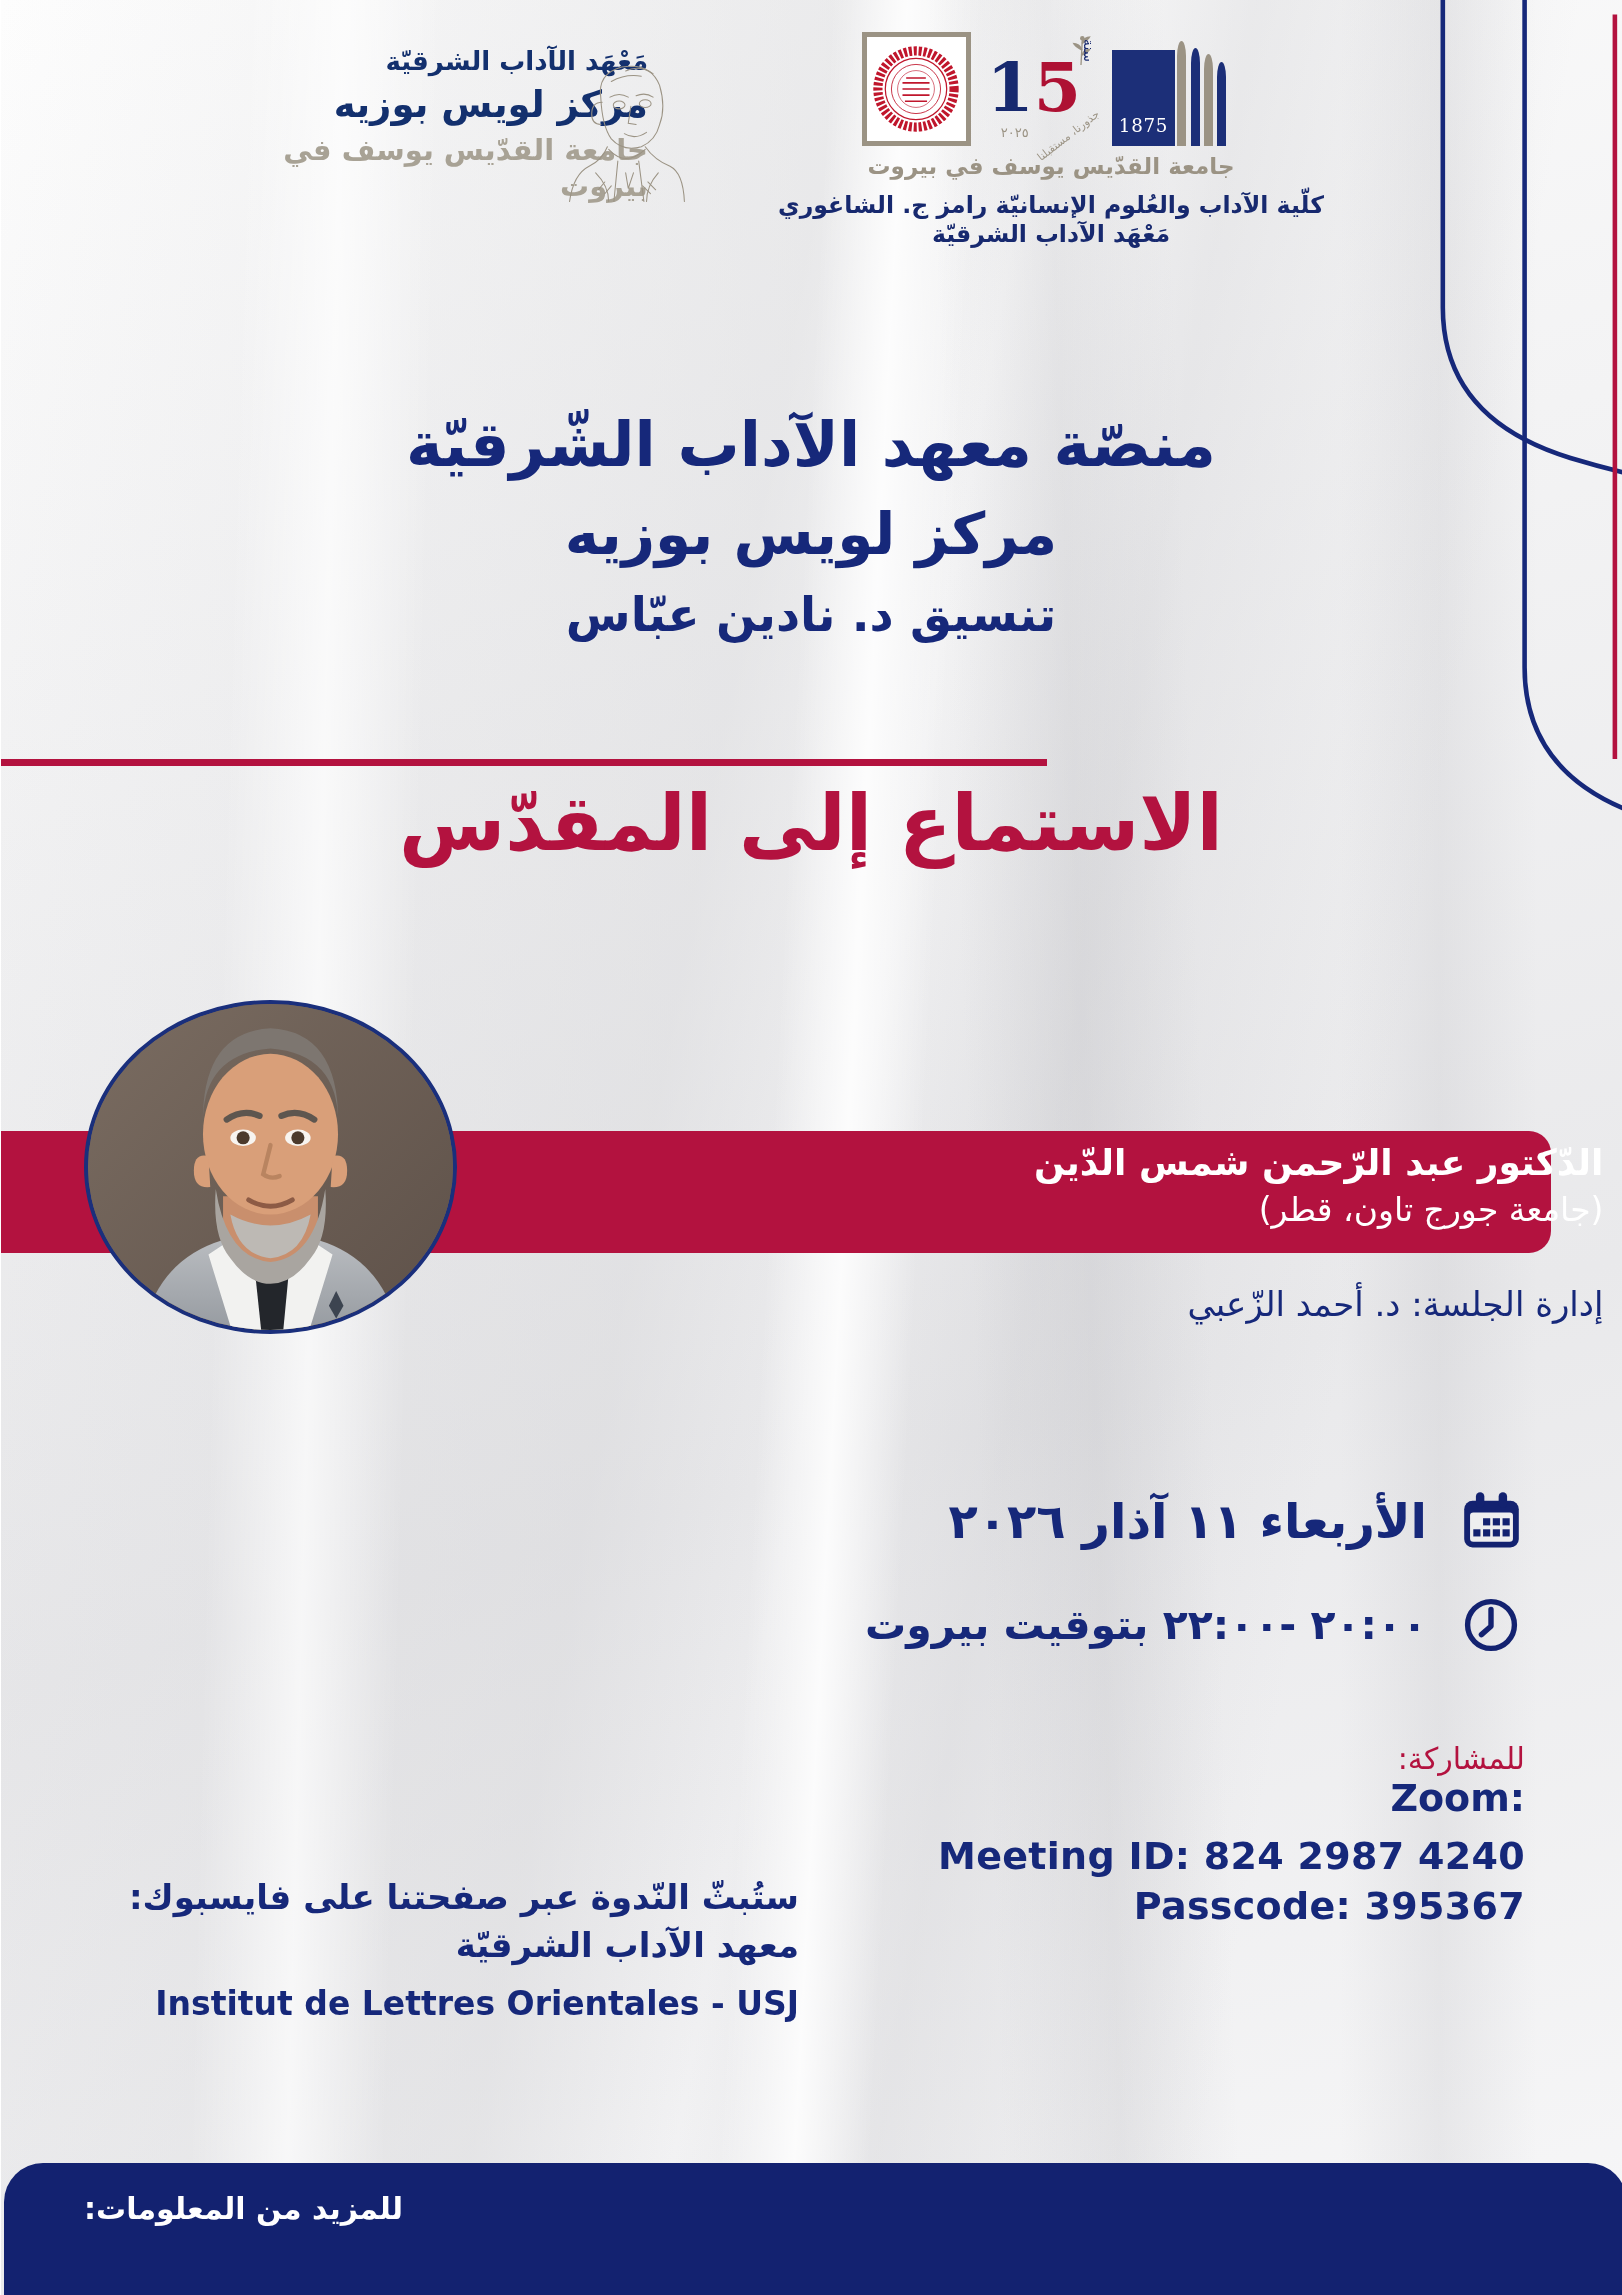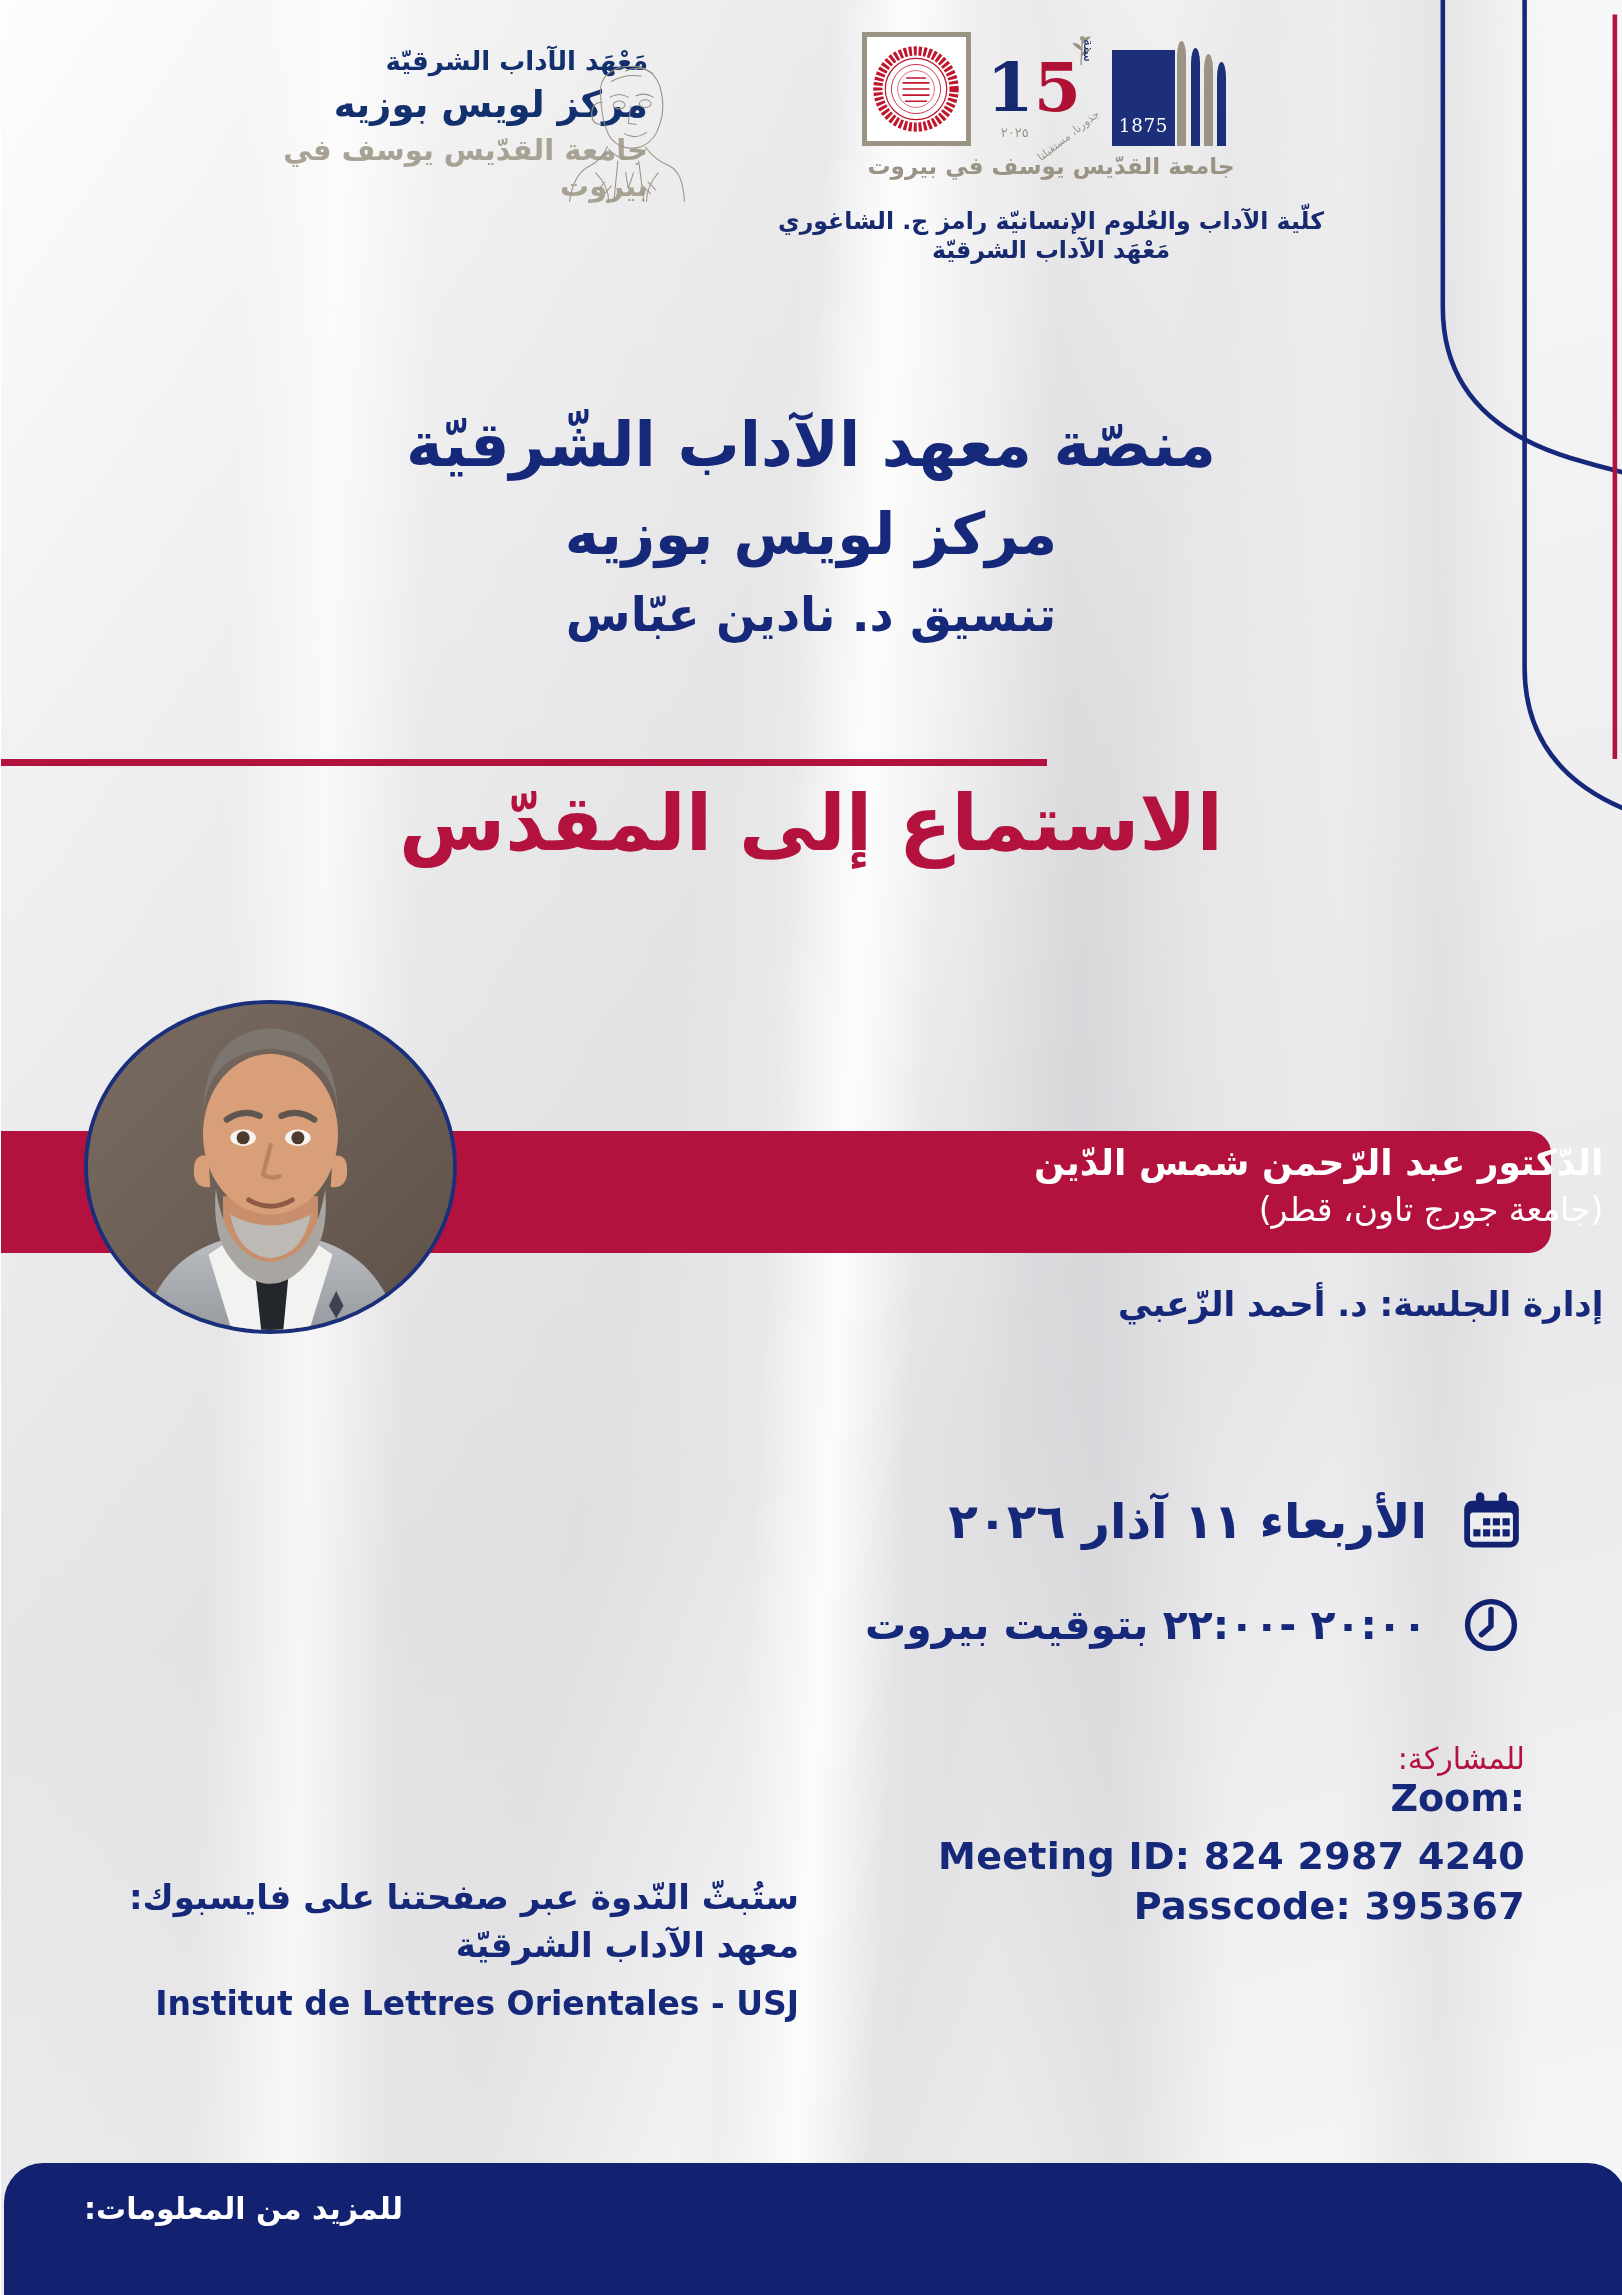--- a/index.html
+++ b/index.html
@@ -43,41 +43,41 @@
   .st-d{left:105px;height:84px;}
   .anniv{position:relative;width:118px;height:110px;}
   .anniv .num{position:absolute;left:3.9px;top:17px;font-family:"DejaVu Serif",serif;font-size:68px;font-weight:700;color:#17296f;line-height:1;}
   .anniv .num span{color:#ae1133;}
   .anniv .ar-sm{position:absolute;right:3.9px;top:26px;font-size:13.7px;color:#17296f;transform:rotate(90deg);transform-origin:right top;}
   .anniv .ar-yr{position:absolute;left:18.3px;bottom:6.5px;font-size:13px;color:#9b9384;}
   .anniv .ar-mot{position:absolute;right:-5.2px;bottom:3.9px;font-size:11px;color:#9b9384;transform:rotate(-38deg);white-space:nowrap;}
   .anniv .sprig{position:absolute;right:6.5px;top:-1.3px;width:26px;height:30px;}
   .seal-frame{width:109px;height:114px;background:#fff;border:5.9px solid #9b9384;box-sizing:border-box;display:flex;align-items:center;justify-content:center;}
   .usj-sub{font-size:23px;color:#9b9384;font-weight:700;margin-top:6.5px;direction:rtl;}
-  .usj-fac{font-size:23.6px;color:#17296f;font-weight:700;margin-top:27px;direction:rtl;line-height:1.3;}
+  .usj-fac{font-size:23.6px;color:#17296f;font-weight:700;margin-top:11px;direction:rtl;line-height:1.3;}
   .usj-inst{font-size:23.6px;color:#17296f;font-weight:800;direction:rtl;}
 
   
   .plat{position:absolute;top:406px;right:236px;width:1152px;text-align:center;direction:rtl;}
   .plat-l1{font-size:62px;font-weight:800;color:#16287a;line-height:1.25;}
   .plat-l2{font-size:58px;font-weight:800;color:#16287a;line-height:1.35;margin-top:11.8px;}
   .plat-l3{font-size:47px;font-weight:600;color:#16287a;line-height:1.35;margin-top:9.2px;}
 
   .redrule{position:absolute;top:759px;left:0;width:1047px;height:7.2px;background:#b3123f;}
 
   .headline{position:absolute;top:779px;right:92px;width:1440px;text-align:center;direction:rtl;
     font-size:77px;font-weight:800;color:#b3123f;}
 
   
   .redbar{position:absolute;top:1131px;left:0;width:1551px;height:122px;background:#b3123f;border-radius:0 22px 22px 0;}
   .speaker-txt{position:absolute;top:1140px;right:0;width:1472px;text-align:right;direction:rtl;color:#fff;padding-right:0;box-sizing:border-box;}
   .sp-name{font-size:36px;font-weight:800;line-height:1.25;padding-right:19.6px;}
   .sp-aff{font-size:33px;font-weight:500;line-height:1.3;margin-top:3.9px;padding-right:19.6px;}
   .moderator{position:absolute;top:1284px;right:0;width:1472px;text-align:right;direction:rtl;
-    font-size:34px;font-weight:700;color:#16287a;padding-right:19.6px;box-sizing:border-box;}
+    font-size:34px;font-weight:400;color:#16287a;padding-right:19.6px;box-sizing:border-box;}
 
   .portrait{position:absolute;top:1000px;left:84px;width:373px;height:334px;border-radius:50%;
     border:4.6px solid #1a2f7c;overflow:hidden;box-sizing:border-box;background:#6d5f56;}
   .portrait svg{position:absolute;top:0;left:0;width:100%;height:100%;}
 
   
   .dtrow{position:absolute;right:98px;width:1427px;display:flex;align-items:center;justify-content:flex-start;direction:rtl;gap:30px;}
   .d-row{top:1487px;}
   .t-row{top:1591px;}
   .dt-icon{flex:0 0 auto;width:68px;height:68px;display:flex;align-items:center;justify-content:center;}

